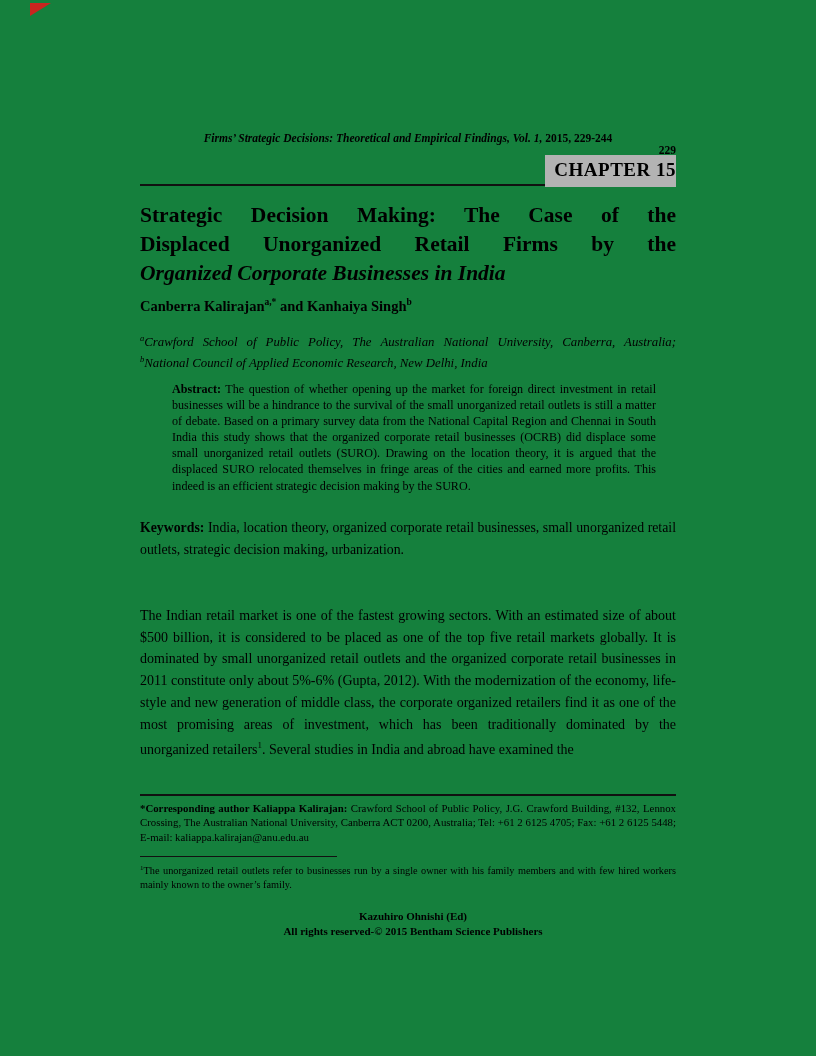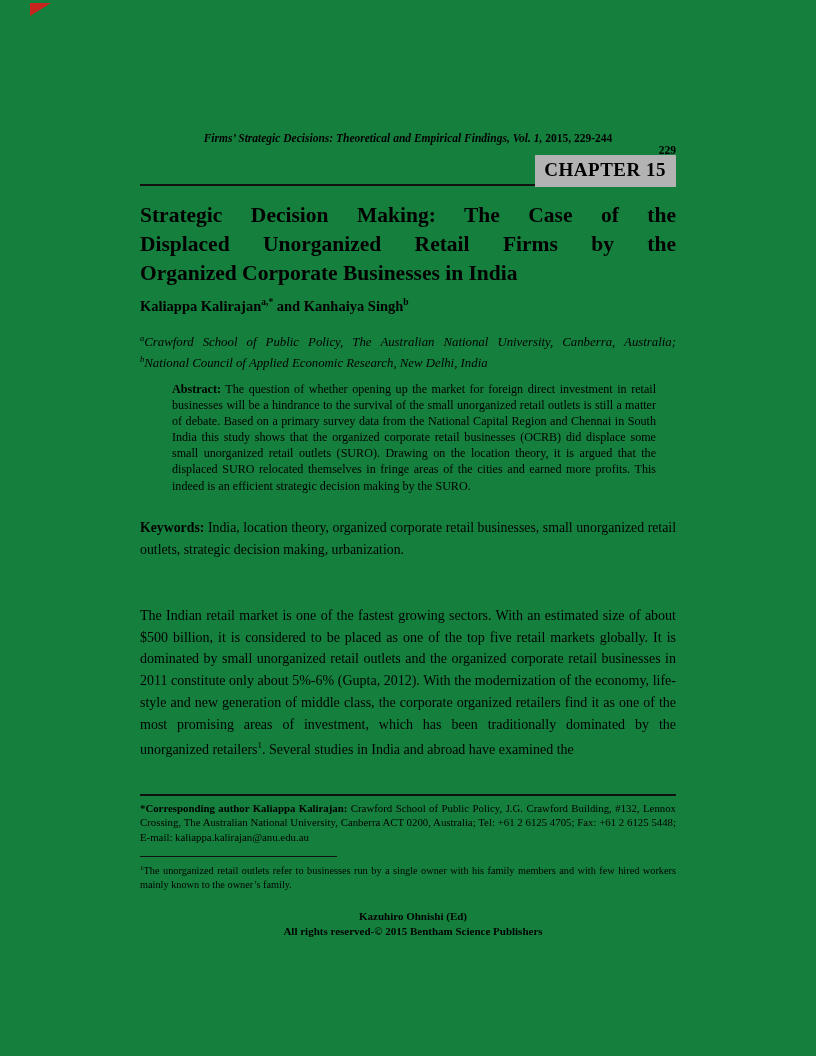--- a/index.html
+++ b/index.html
@@ -19,26 +19,26 @@
     top:132px;left:140px;width:536px;font-size:11.5px;font-weight:bold;
     text-align:center;white-space:nowrap;
   }
   .rh-italic{font-style:italic;}
   .rh-page{position:absolute;right:0;top:12px;font-style:normal;}
   
   .chapter-rule{top:184px;left:140px;width:536px;height:2px;background:#111;}
   .chapter-box{
     top:155px;right:140px;background:#b3b3b3;z-index:2;
     font-size:19px;font-weight:bold;letter-spacing:.5px;
-    padding:3px 10px 6px 9px;line-height:23px;
+    padding:3px 0 6px 9px;line-height:23px;
   }
   
   .paper-title{top:201px;left:140px;width:536px;font-size:21.5px;font-weight:bold;line-height:29px;}
   .tline{text-align:justify;text-align-last:justify;}
-  .tline-last{text-align:right;text-align-last:left;}
+  .tline-last{text-align:right;text-align-last:left;font-style:italic;}
   
   .authors-line{top:297px;left:140px;width:536px;font-size:14.5px;font-weight:bold;}
   .authors-line sup{font-size:9.5px;}
   
   .affiliations{top:330px;left:140px;width:536px;font-size:12.8px;font-style:italic;line-height:17px;}
   .aff-just{text-align:justify;text-align-last:justify;}
   .affiliations sup{font-size:8.5px;}
   
   .abstract{top:381px;left:172px;width:484px;font-size:12.1px;line-height:16.1px;text-align:justify;}
   .b{font-weight:bold;}
@@ -72,21 +72,21 @@
   <div class="abs chapter-rule"></div>
   <div class="abs chapter-box" style="background: rgb(179, 179, 179);">CHAPTER 15</div>
 
   <div class="abs paper-title">
     <div class="tline">Strategic Decision Making: The Case of the</div>
     <div class="tline">Displaced Unorganized Retail Firms by the</div>
     <div class="tline tline-last">Organized Corporate Businesses in India</div>
   </div>
 
   <div class="abs authors-line">
-    <span>Kaliappa Kalirajan</span><sup>a,*</sup><span> and </span><span>Kanhaiya Singh</span><sup>b</sup>
+    <span>Canberra Kalirajan</span><sup>a,*</sup><span> and </span><span>Kanhaiya Singh</span><sup>b</sup>
   </div>
 
   <div class="abs affiliations">
     <div class="aff-just"><sup>a</sup><span>Crawford School of Public Policy, The Australian National University, Canberra, Australia;</span></div>
     <div><sup>b</sup><span>National Council of Applied Economic Research, New Delhi, India</span></div>
   </div>
 
   <div class="abs abstract">
     <span class="b">Abstract:</span><span> The question of whether opening up the market for foreign direct investment in retail businesses will be a hindrance to the survival of the small unorganized retail outlets is still a matter of debate. Based on a primary survey data from the National Capital Region and Chennai in South India this study shows that the organized corporate retail businesses (OCRB) did displace some small unorganized retail outlets (SURO). Drawing on the location theory, it is argued that the displaced SURO relocated themselves in fringe areas of the cities and earned more profits. This indeed is an efficient strategic decision making by the SURO.</span>
   </div>

